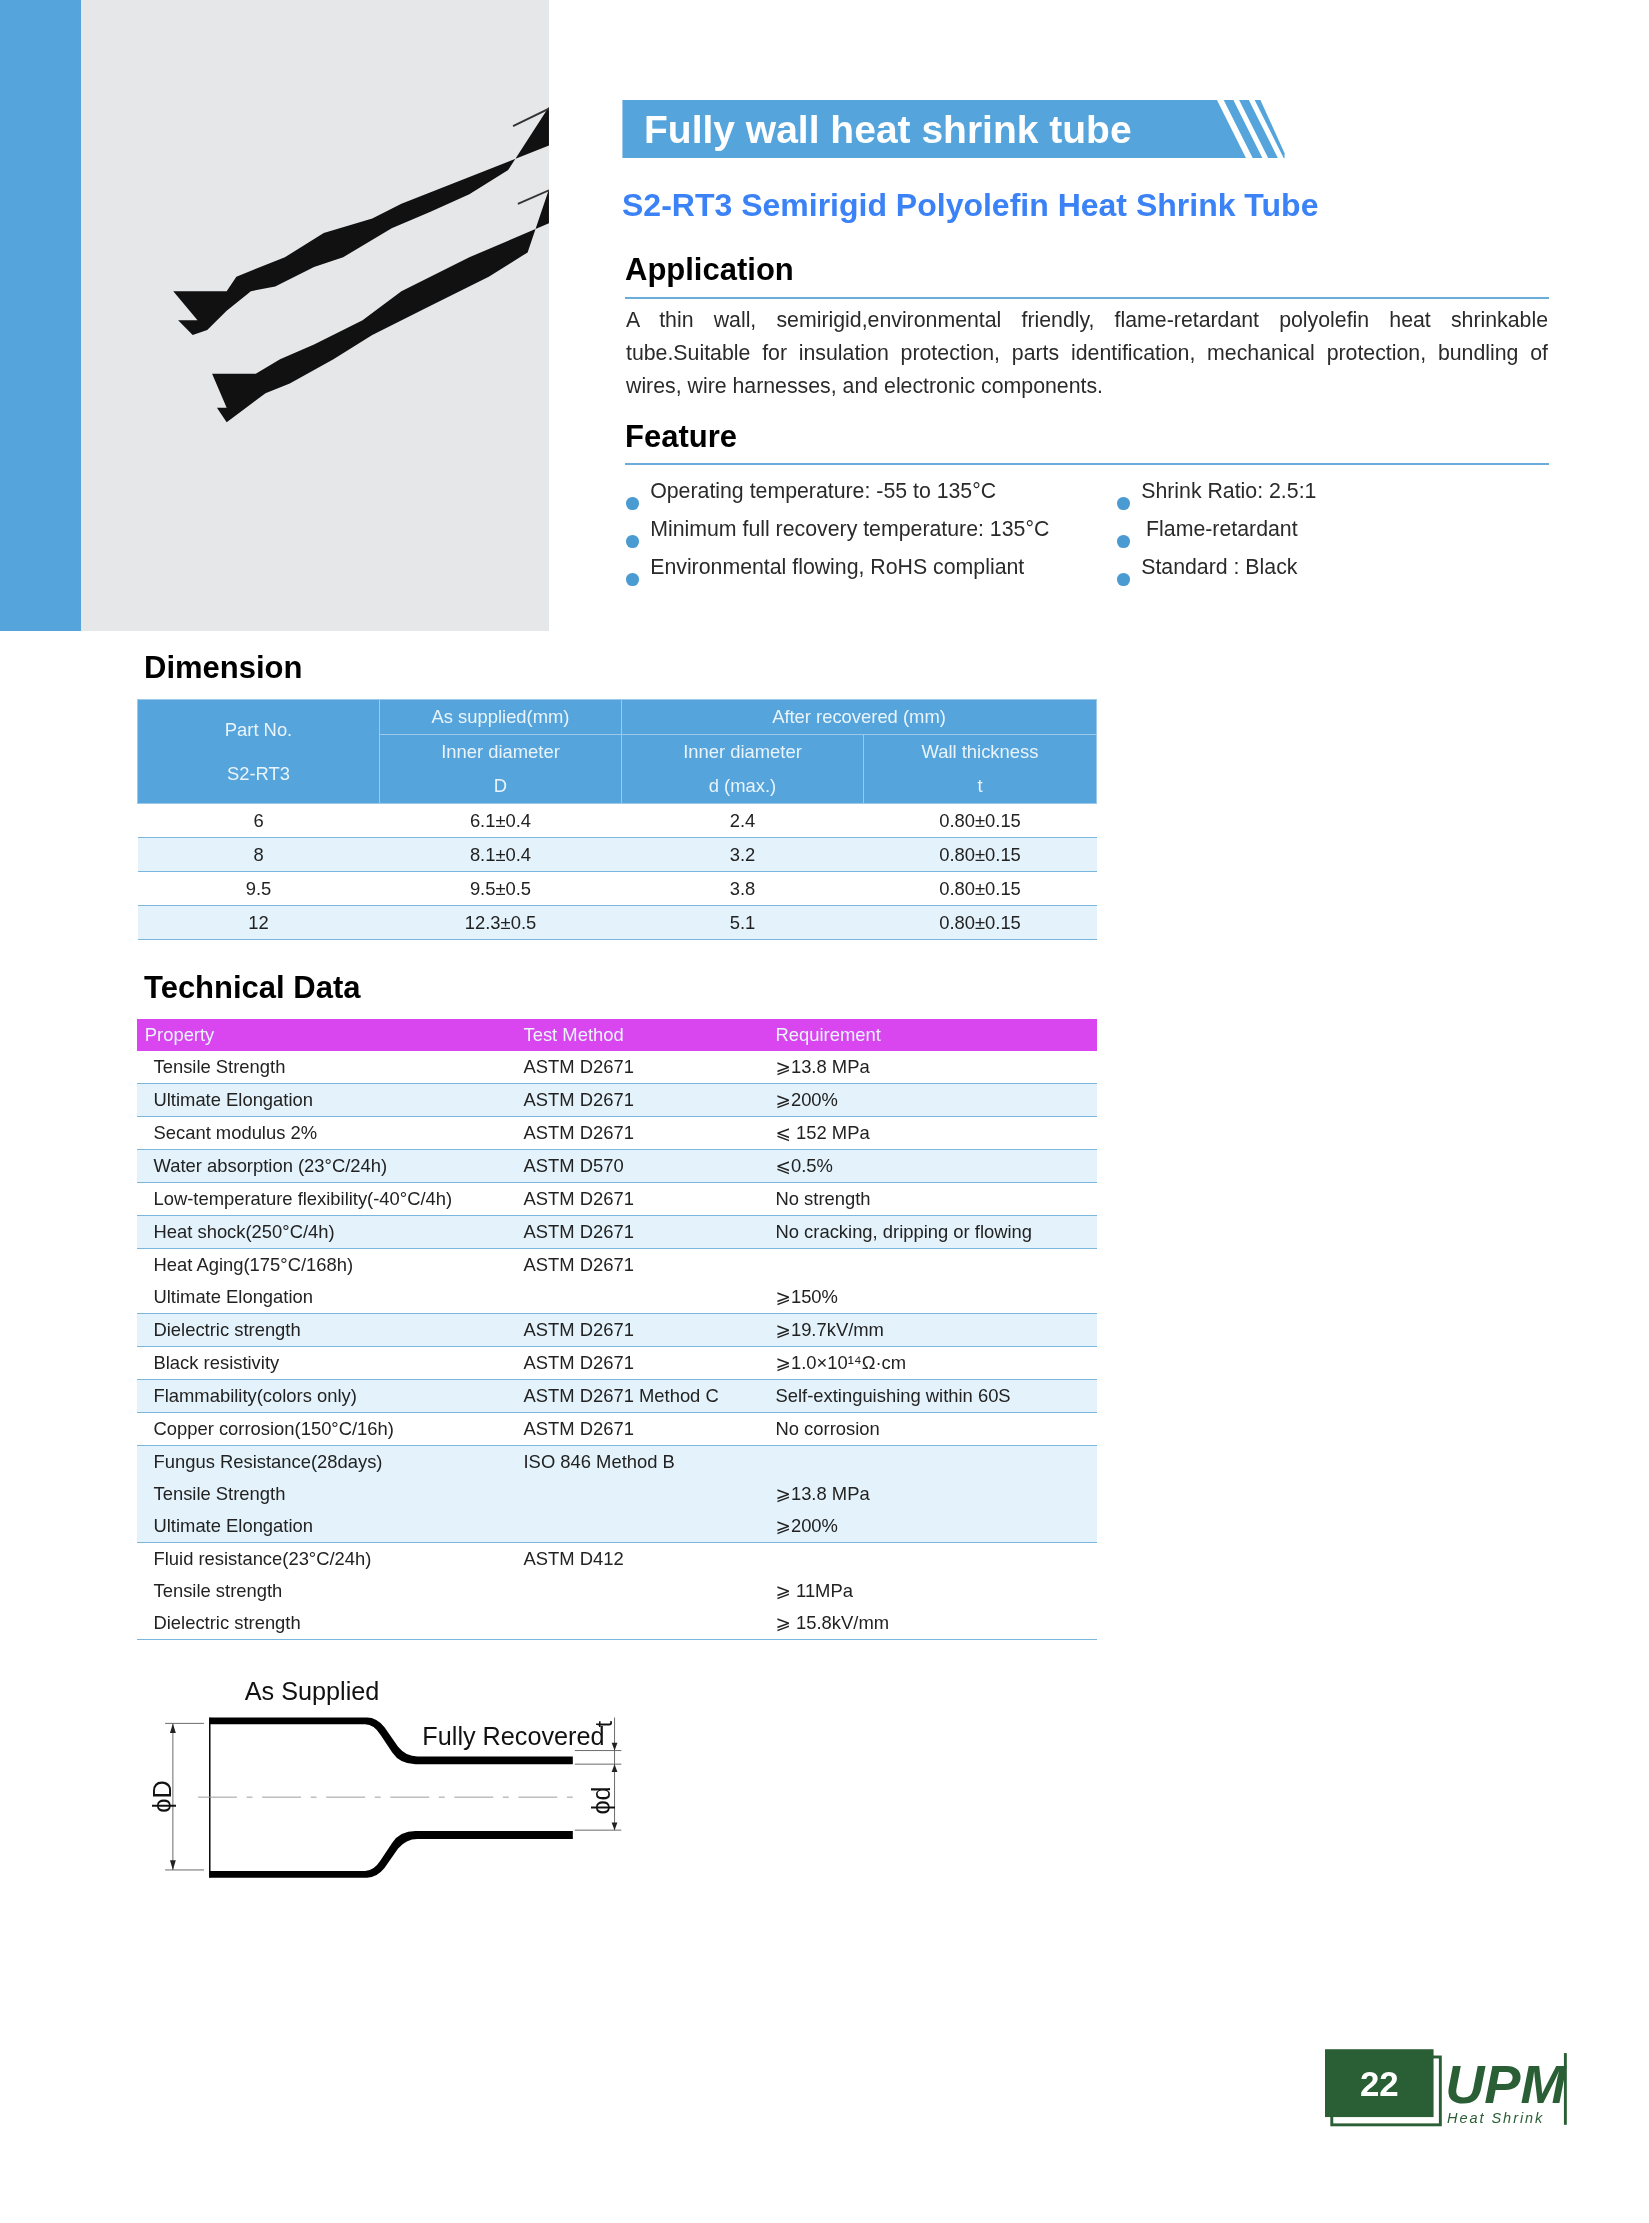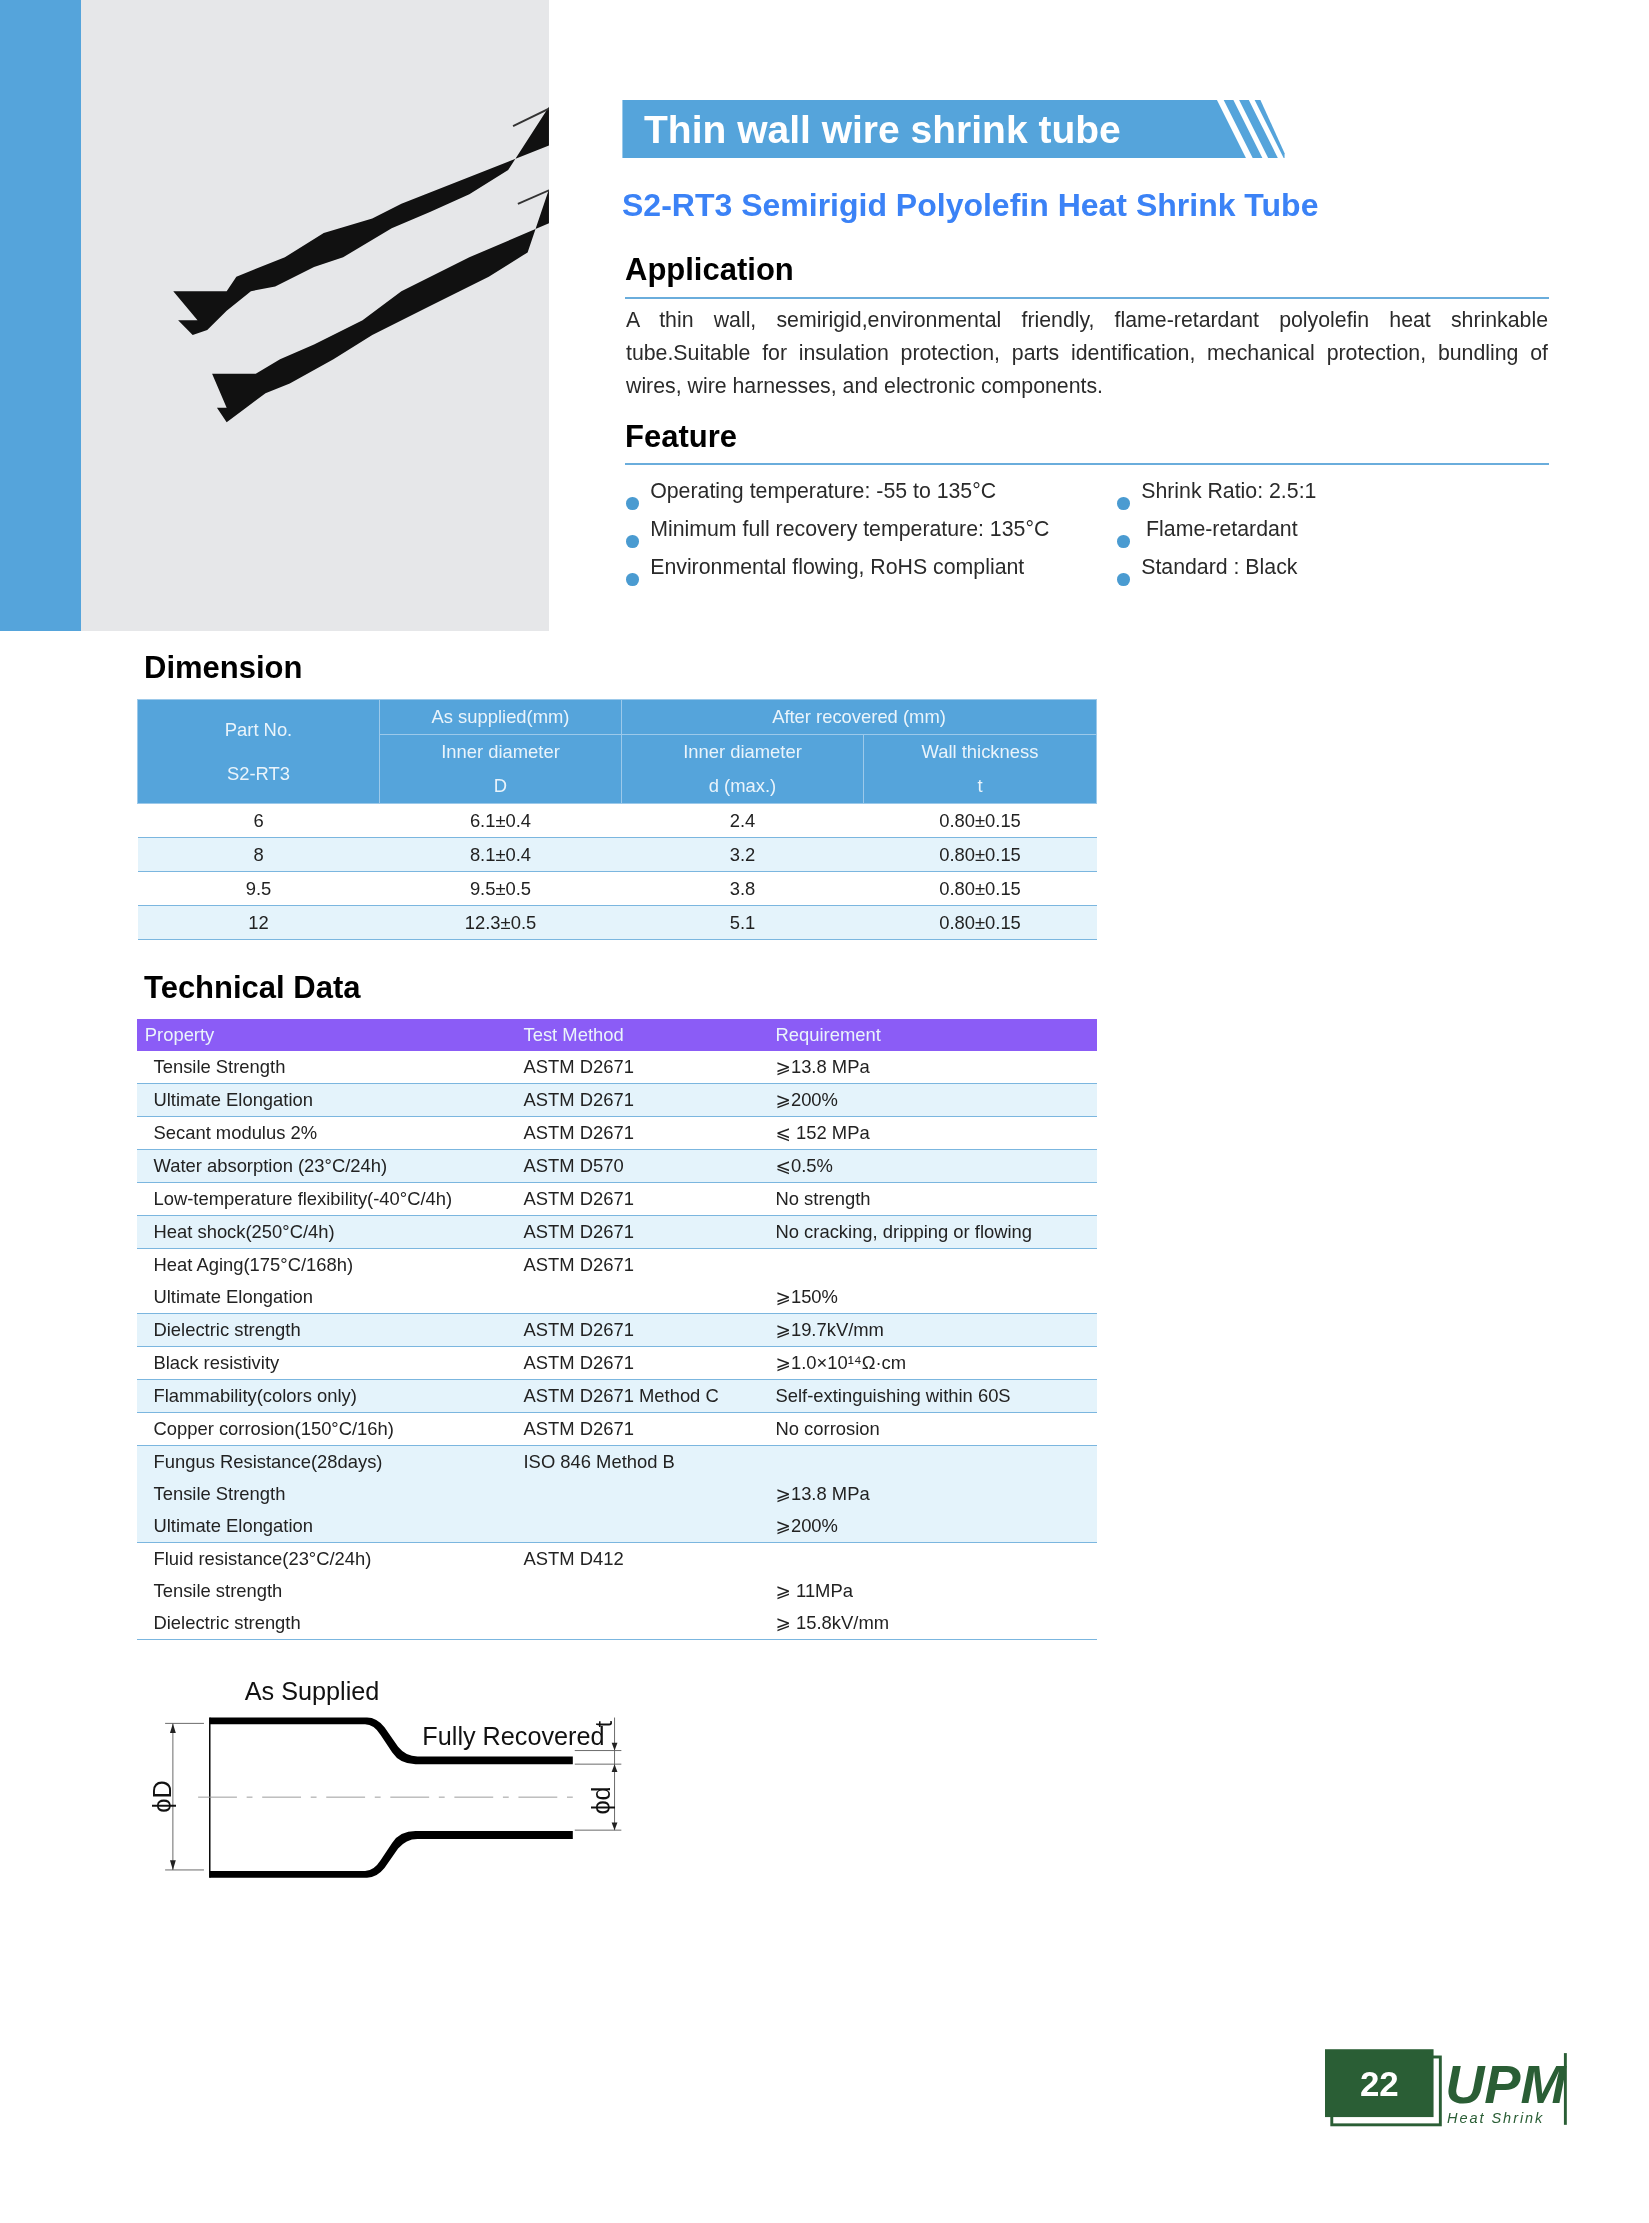--- a/index.html
+++ b/index.html
@@ -15,21 +15,21 @@
   .para { position:absolute; left:626px; top:304px; width:922px; font-size:21.3px; line-height:33px; color:#2a2a2a; text-align:justify; }
   .feat { position:absolute; font-size:21.3px; color:#2a2a2a; line-height:38px; }
   .feat .item { display:flex; align-items:flex-end; }
   .dot { width:12.6px; height:12.6px; border-radius:50%; background:#4a9bd1; margin-right:11.6px; flex:none; }
   table { border-collapse:collapse; position:absolute; font-size:18.4px; }
   .dim { left:137px; top:699px; width:960px; }
   .dim th { background:#55a4db; color:#eaf4fb; font-weight:normal; height:32px; border:1px solid #9cc9ea; }
   .dim td { text-align:center; height:31px; border-bottom:1.9px solid #7bb6df; color:#222; }
   .stripe td { background:#e4f3fb; }
   .tech { left:137px; top:1019px; width:960px; }
-  .tech th { background:#8b5cf6; color:#eaf4fb; font-weight:normal; text-align:left; height:32px; padding:0; }
+  .tech th { background:#d946ef; color:#eaf4fb; font-weight:normal; text-align:left; height:32px; padding:0; }
   .tech td { height:32px; padding:0; color:#222; }
   .tech td.c1 { padding-left:16.5px; width:370px; }
   .tech td.c2 { width:252px; }
   .tech tr.bd td { border-bottom:1.9px solid #7bb6df; }
   .tech tr.bl td { background:#e4f3fb; }
   .diagram { position:absolute; left:136px; top:1669px; }
   .logo { position:absolute; left:1325px; top:2049px; }
 </style>
 </head>
 <body>
@@ -49,21 +49,21 @@
   </svg>
 </div>
 
 <div class="banner">
   <svg width="665" height="58" viewBox="0 0 685 60">
     <polygon points="0,0 615,0 645,60 0,60" fill="#55a4db"></polygon>
     <polygon points="622,0 632,0 662,60 652,60" fill="#55a4db"></polygon>
     <polygon points="638,0 648,0 678,60 668,60" fill="#55a4db"></polygon>
     <polygon points="654,0 660,0 685,55 685,60 684,60" fill="#55a4db"></polygon>
   </svg>
-  <div class="banner-title">Thin wall wire shrink tube</div>
+  <div class="banner-title">Fully wall heat shrink tube</div>
 </div>
 
 <div class="product-title">S2-RT3 Semirigid Polyolefin Heat Shrink Tube</div>
 
 <div class="section-h" style="left:625px; top:252px;">Application</div>
 <div class="rule" style="left:625px; top:297px; width:924px;"></div>
 <div class="para">A thin wall, semirigid,environmental friendly, flame-retardant polyolefin heat shrinkable tube.Suitable for insulation protection, parts identification, mechanical protection, bundling of wires, wire harnesses, and electronic components.</div>
 
 <div class="section-h" style="left:625px; top:419px;">Feature</div>
 <div class="rule" style="left:625px; top:463px; width:924px;"></div>

